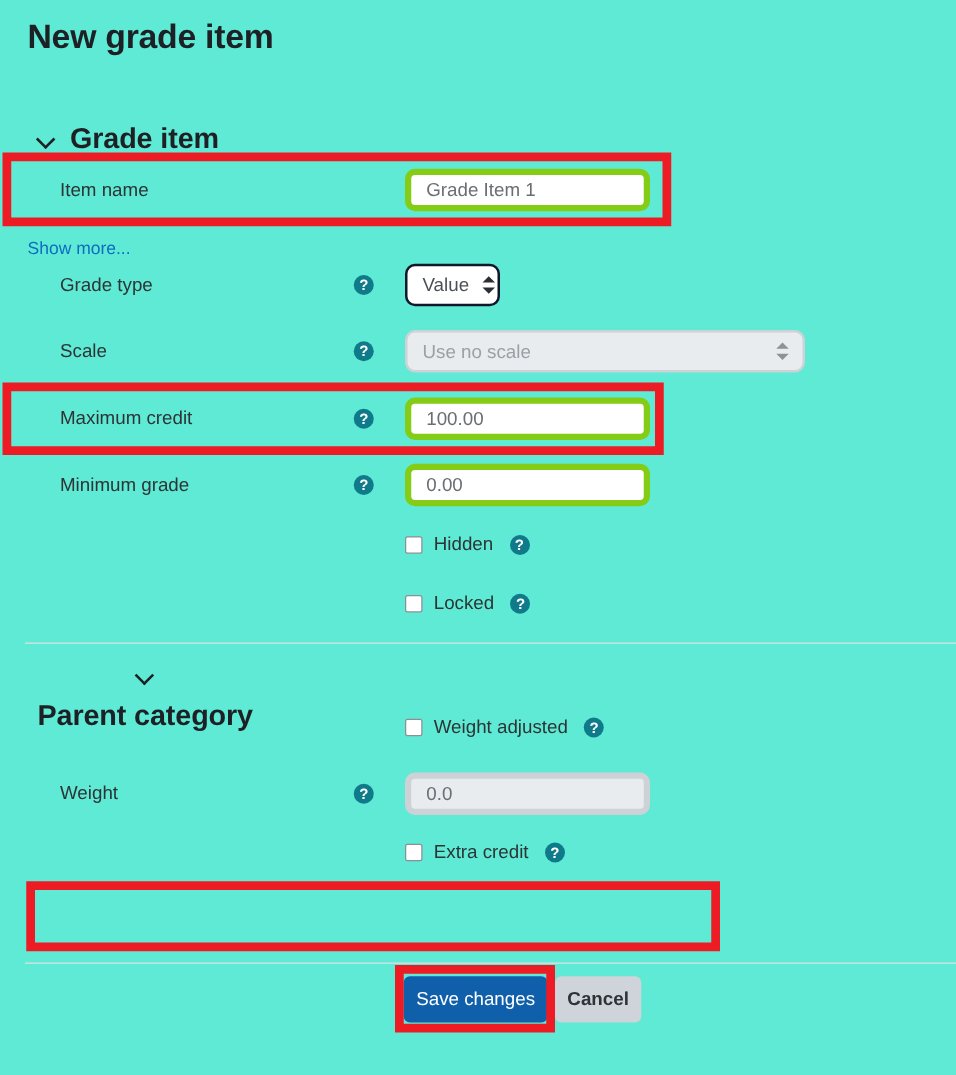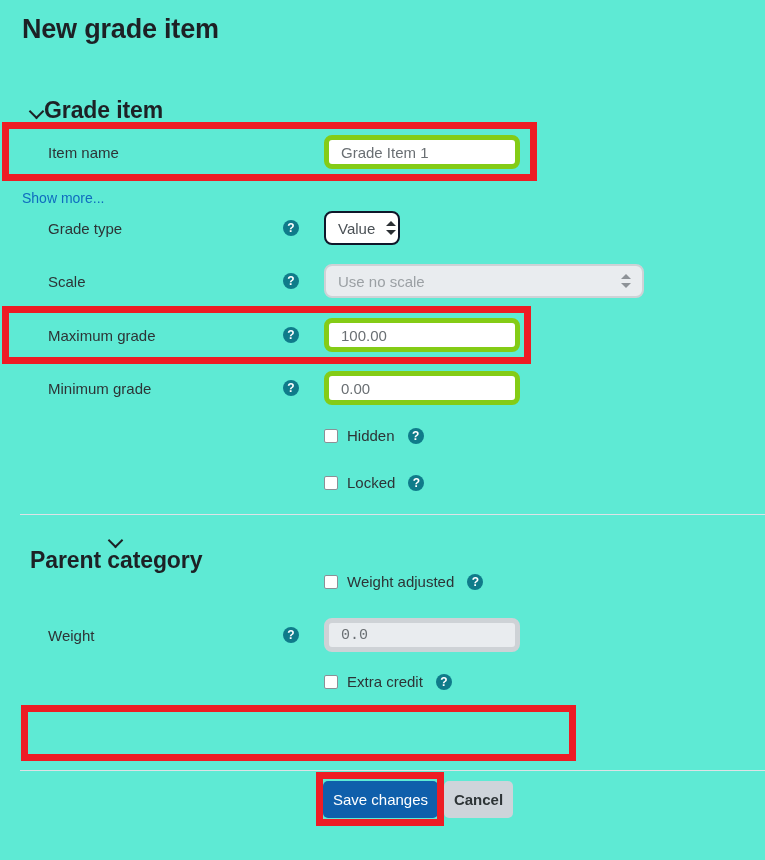--- a/index.html
+++ b/index.html
@@ -28,21 +28,21 @@
     letter-spacing: -0.2px;
     white-space: nowrap;
   }
 
   
   .section-header {
     position: absolute;
     left: 30px;
     display: flex;
     align-items: center;
-    gap: 0;
+    gap: 12px;
     white-space: nowrap;
   }
   .chev {
     width: 14px; height: 14px;
     display: inline-block;
     position: relative;
     flex: 0 0 auto;
     top: 1px;
   }
   .chev::before {
@@ -265,21 +265,21 @@
   <div class="frow" style="top:259px;">
     <span class="flabel">Scale</span>
     <span class="help-icon">?</span>
     <div class="selbox disabled" style="width:320px;">
       <span class="sel-val">Use no scale</span>
       <span class="arrows"></span>
     </div>
   </div>
 
   <div class="frow" style="top:313px;">
-    <span class="flabel">Maximum grade</span>
+    <span class="flabel">Maximum credit</span>
     <span class="help-icon">?</span>
     <input class="txtinput" style="width: 196px;" type="text" placeholder="100.00">
   </div>
 
   <div class="frow" style="top:366px;">
     <span class="flabel">Minimum grade</span>
     <span class="help-icon">?</span>
     <input class="txtinput" style="width: 196px;" type="text" placeholder="0.00">
   </div>
 
@@ -304,21 +304,21 @@
 
   <div class="cbrow" style="top:573px;">
     <span class="cbox"></span>
     <span class="cblabel">Weight adjusted</span>
     <span class="help-icon">?</span>
   </div>
 
   <div class="frow" style="top:613px;">
     <span class="flabel">Weight</span>
     <span class="help-icon">?</span>
-    <input class="txtinput disabled-input" style="width: 196px; font-family: Liberation Mono, monospace;" type="text" disabled="" placeholder="0.0">
+    <input class="txtinput disabled-input" style="width: 196px;" type="text" disabled="" placeholder="0.0">
   </div>
 
   <div class="cbrow" style="top:673px;">
     <span class="cbox"></span>
     <span class="cblabel">Extra credit</span>
     <span class="help-icon">?</span>
   </div>
 
 
   <div class="divider" style="top:770px;"></div>

